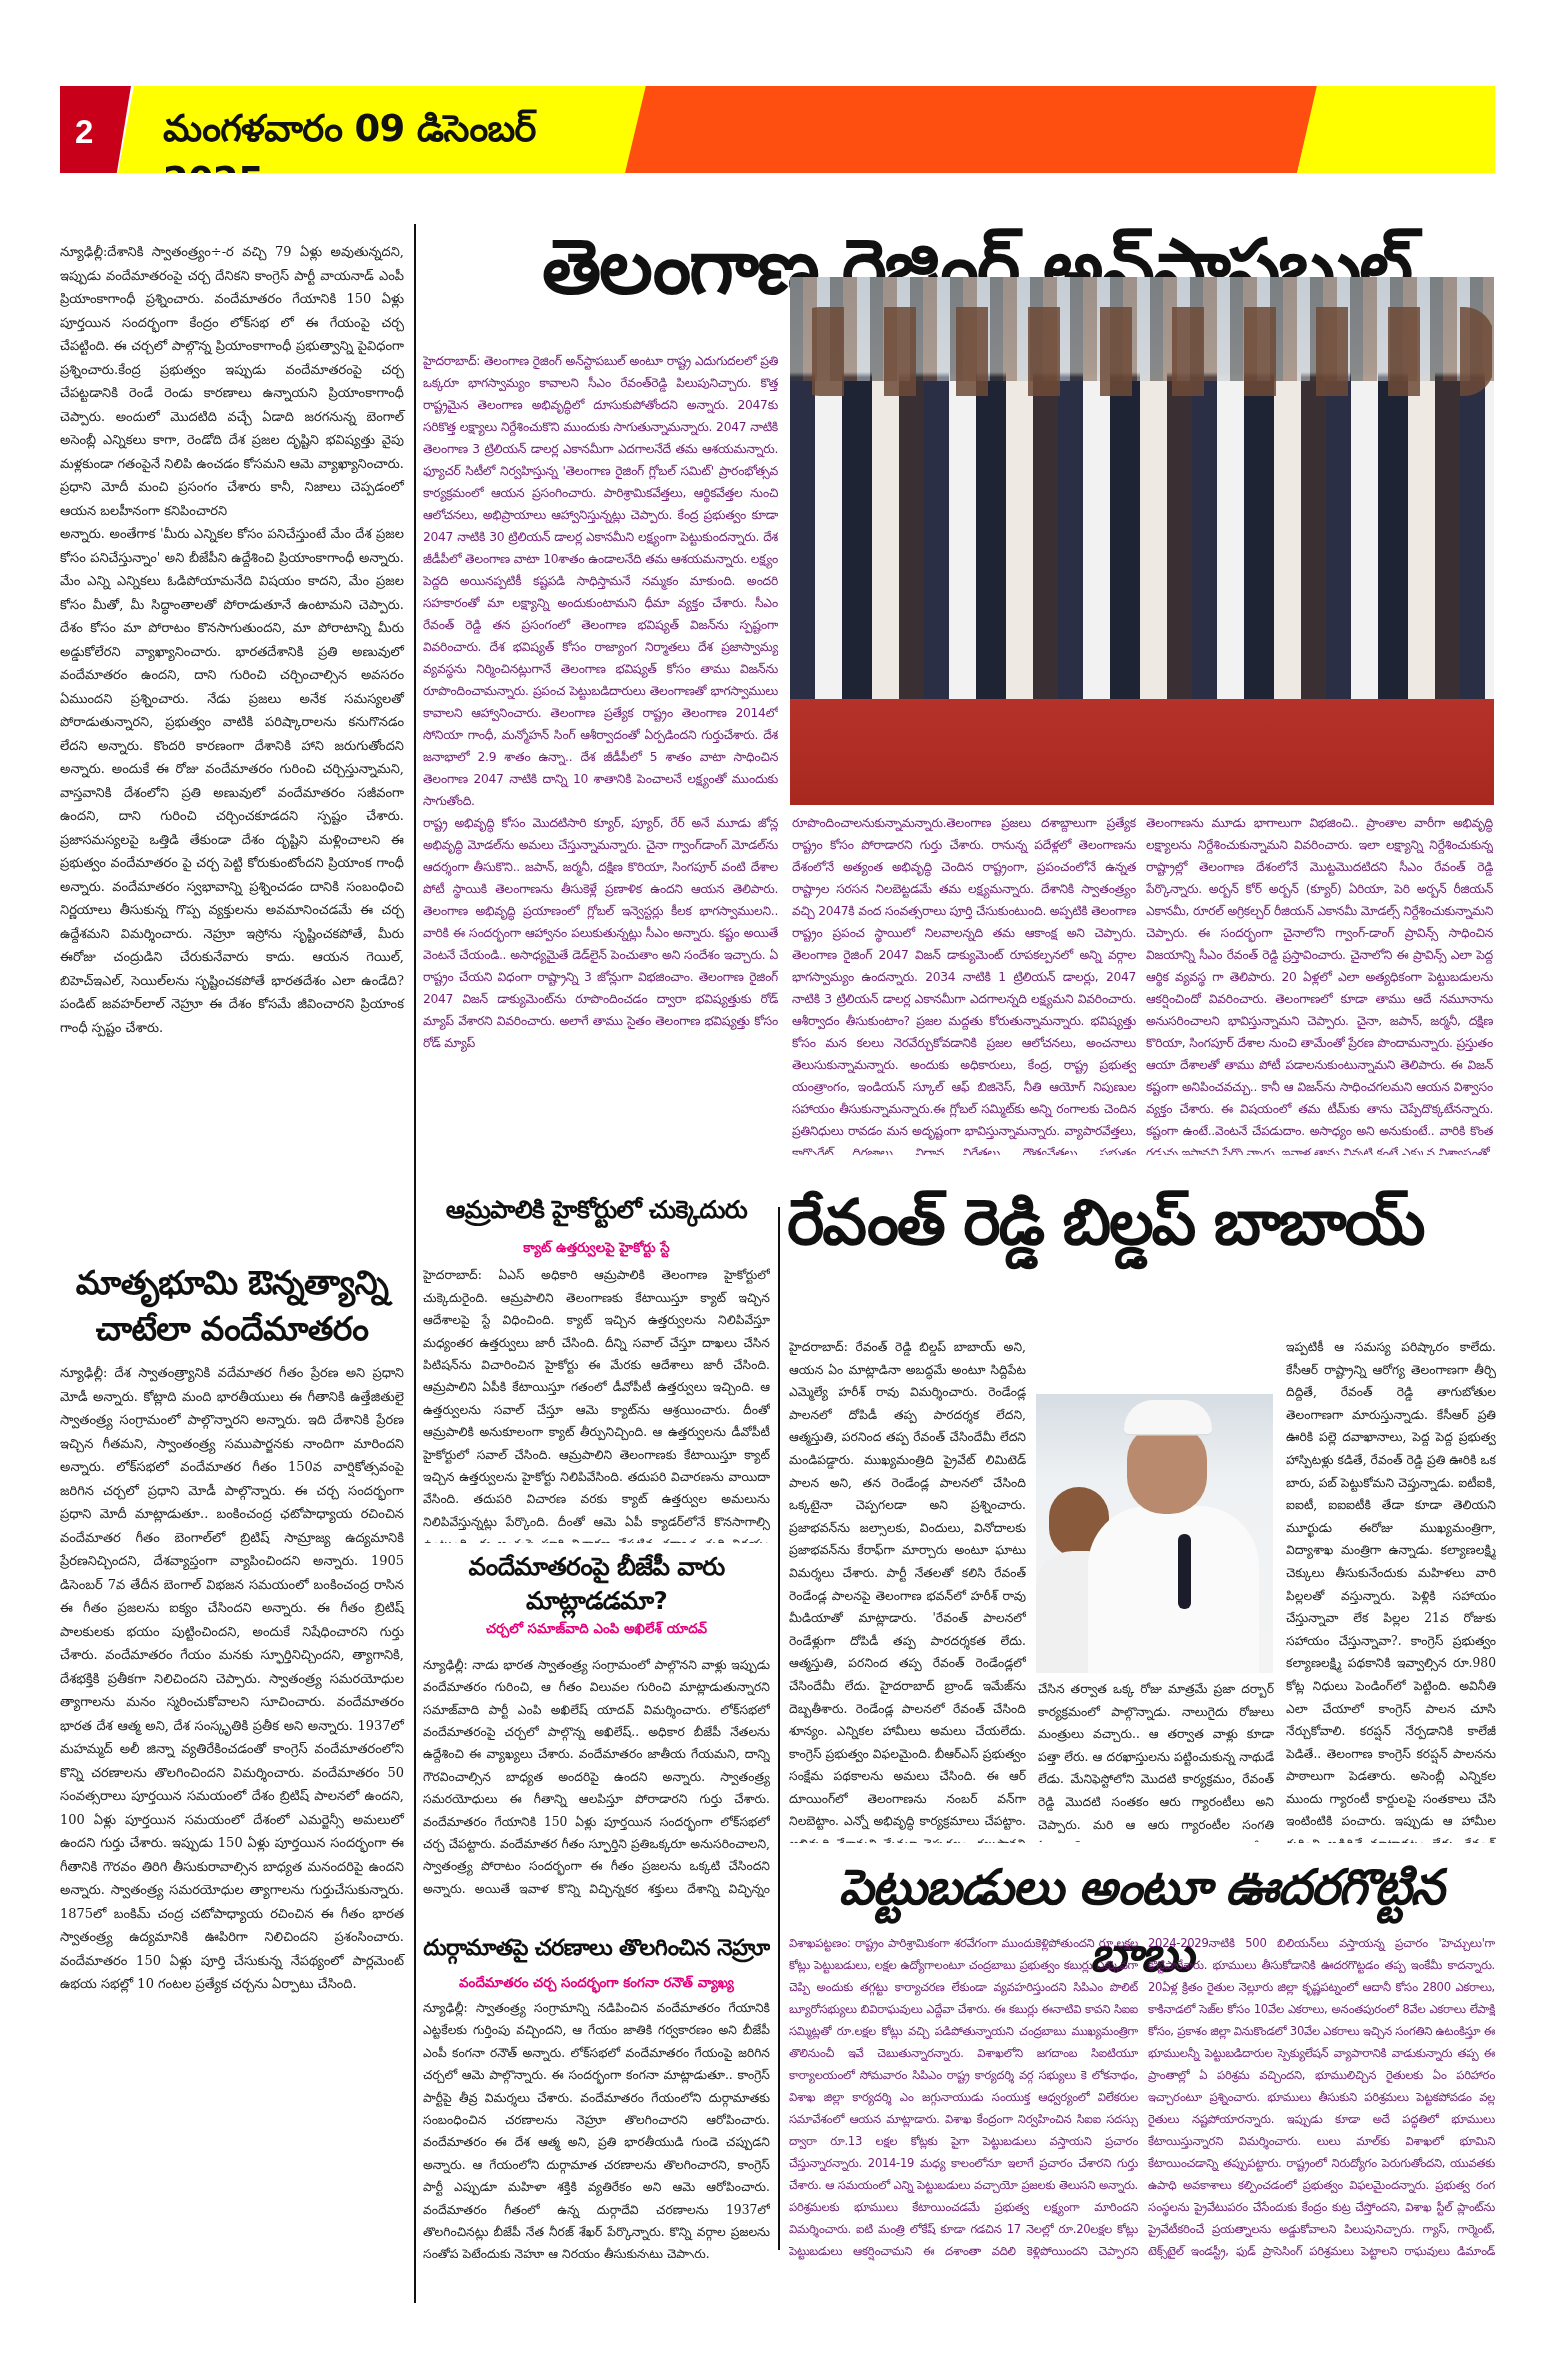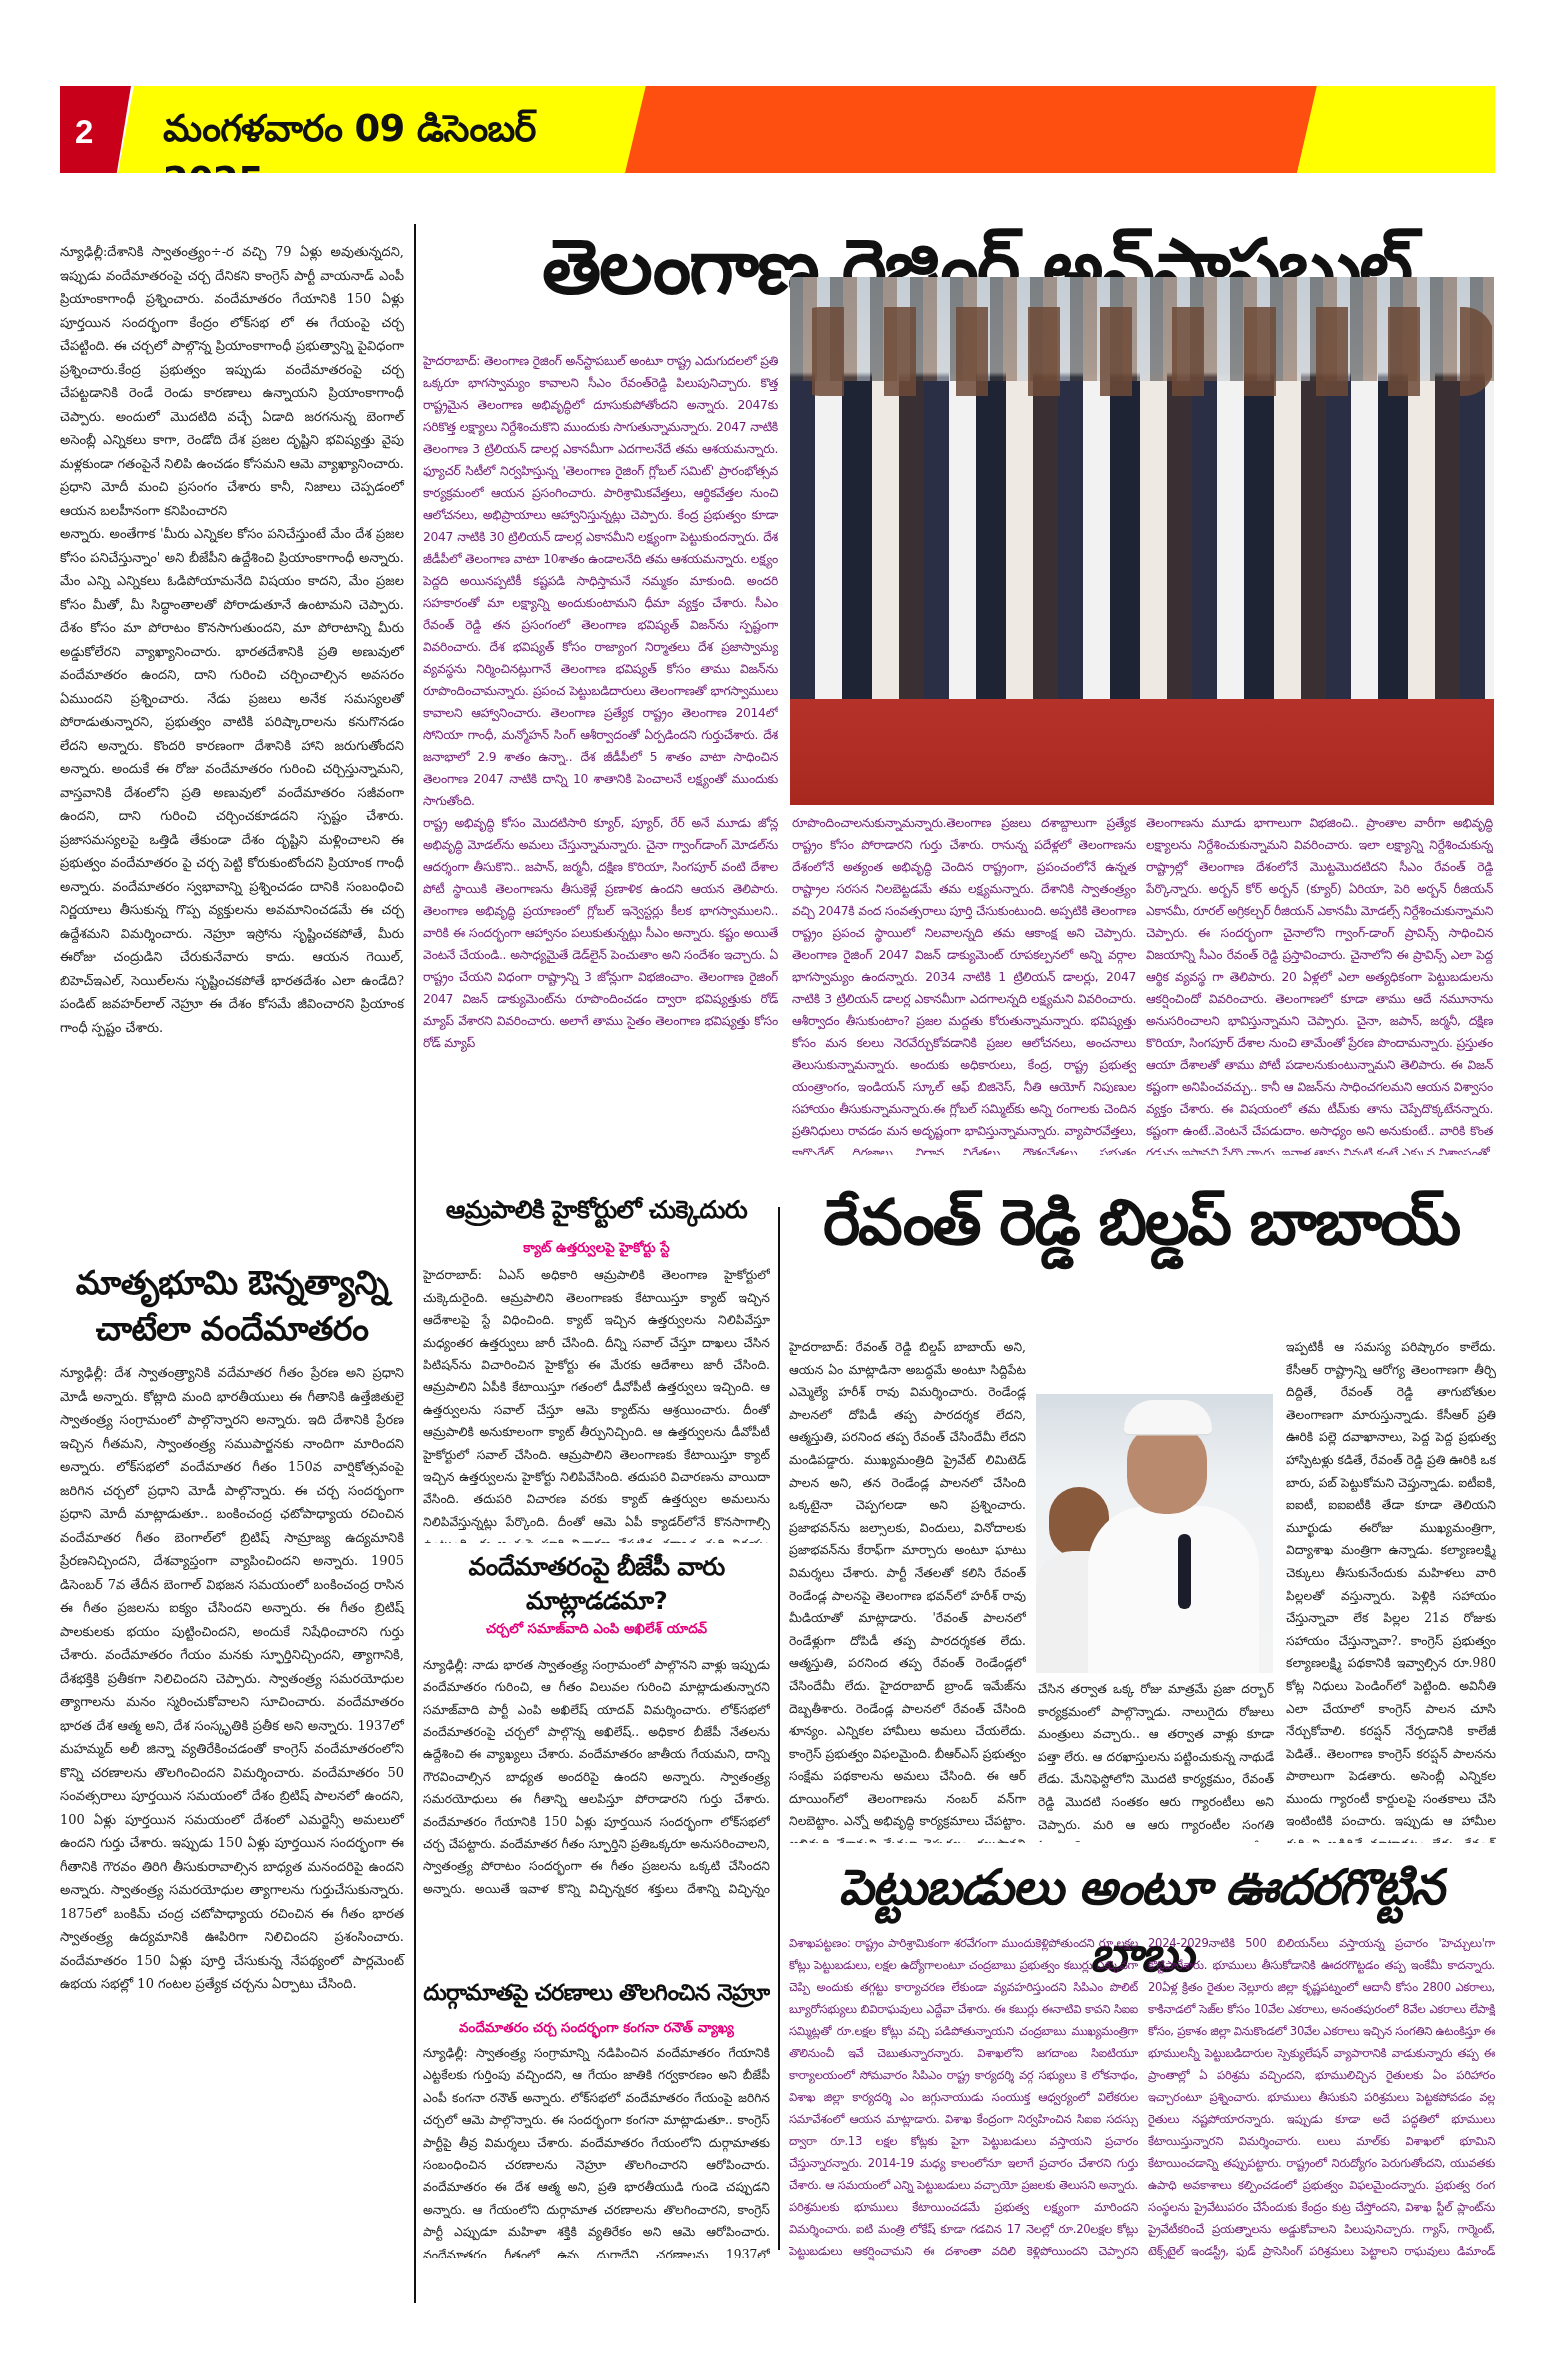--- a/index.html
+++ b/index.html
@@ -48,21 +48,21 @@
   .photo-harish .cap { position: absolute; left: 88px; top: 6px; width: 88px; height: 34px; background: #f7f7f7; border-radius: 45px 45px 7.5px 7.5px; box-shadow: 0 1.5px 0 #ddd; }
   .photo-harish .face { position: absolute; left: 91px; top: 31px; width: 80px; height: 89px; background: #b98a6d; border-radius: 34px 34px 37px 37px; }
   .photo-harish .body { position: absolute; left: 52px; top: 112px; width: 171px; height: 171px; background: #fafafa; border-radius: 60px 60px 0 0; }
   .photo-harish .mic { position: absolute; left: 142px; top: 140px; width: 13.4px; height: 75px; background: #1c1c2a; border-radius: 6px; }
   .photo-harish .face2 { position: absolute; left: 13.4px; top: 93px; width: 60px; height: 71px; background: #8a5a3d; border-radius: 30px; }
   .photo-harish .body2 { position: absolute; left: 0; top: 157px; width: 89px; height: 127px; background: #f0f0f0; border-radius: 37px 37px 0 0; }
 
   .col { position: absolute; }
   .sub-head { font: bold 24.6px "DejaVu Sans", sans-serif; text-align: center; line-height: 34px; letter-spacing: -0.7px; }
   .sub-kicker { font: bold 13.4px "DejaVu Sans", sans-serif; color: #e5007e; text-align: center; line-height: 22.4px; }
-  .big-head { font: bold 63px "DejaVu Sans", sans-serif; text-align: center; letter-spacing: -2.2px; line-height: 78px; }
+  .big-head { font: bold 63px "DejaVu Sans", sans-serif; letter-spacing: -2.2px; line-height: 78px; }
   .big-head2 { font: bold 49px "DejaVu Sans", sans-serif; text-align: center; letter-spacing: -1.5px; line-height: 67px; }
   p + p { margin-top: 0; }
 </style>
 </head>
 <body>
 
 <div class="masthead">
   <div class="mh-page">
     <span>2</span>
   </div>
@@ -123,21 +123,21 @@
   <div class="sub-head">
     <div>వందేమాతరంపై బీజేపీ వారు</div>
     <div>మాట్లాడడమా?</div>
   </div>
   <div class="sub-kicker">చర్చలో సమాజ్‌వాది ఎంపి అఖిలేశ్ యాదవ్</div>
   <div style="height:13.4px"></div>
   <p class="body-text" style="font-size:12.3px; line-height:22.4px;">న్యూఢిల్లీ: నాడు భారత స్వాతంత్ర్య సంగ్రామంలో పాల్గొనని వాళ్లు ఇప్పుడు వందేమాతరం గురించి, ఆ గీతం విలువల గురించి మాట్లాడుతున్నారని సమాజ్‌వాది పార్టీ ఎంపి అఖిలేష్ యాదవ్ విమర్శించారు. లోక్‌సభలో వందేమాతరంపై చర్చలో పాల్గొన్న అఖిలేష్.. అధికార బీజేపీ నేతలను ఉద్దేశించి ఈ వ్యాఖ్యలు చేశారు. వందేమాతరం జాతీయ గేయమని, దాన్ని గౌరవించాల్సిన బాధ్యత అందరిపై ఉందని అన్నారు. స్వాతంత్ర్య సమరయోధులు ఈ గీతాన్ని ఆలపిస్తూ పోరాడారని గుర్తు చేశారు. వందేమాతరం గేయానికి 150 ఏళ్లు పూర్తయిన సందర్భంగా లోక్‌సభలో చర్చ చేపట్టారు. వందేమాతర గీతం స్ఫూర్తిని ప్రతిఒక్కరూ అనుసరించాలని, స్వాతంత్ర్య పోరాటం సందర్భంగా ఈ గీతం ప్రజలను ఒక్కటి చేసిందని అన్నారు. అయితే ఇవాళ కొన్ని విచ్ఛిన్నకర శక్తులు దేశాన్ని విచ్ఛిన్నం చేయడం కోసం వందేమాతరం గీతాన్ని వాడుకుంటున్నాయని బీజేపీపై విమర్శలు చేశారు. వాళ్లు నాడు బ్రిటిష్ పాలకులు పాటించిన 'విభజించు.. పాలించు' పాలసీనే అనుసరిస్తున్నారని ఆరోపించారు.</p>
 </div>
 
 <div class="col" style="left:423px; top:1930px; width:347px; height:328px; overflow:hidden;">
-  <div class="sub-head" style="font-size:22.4px;margin-top:45px;">దుర్గామాతపై చరణాలు తొలగించిన నెహ్రూ</div>
+  <div class="sub-head" style="font-size:22.4px;">దుర్గామాతపై చరణాలు తొలగించిన నెహ్రూ</div>
   <div style="height:7.5px"></div>
   <div class="sub-kicker">వందేమాతరం చర్చ సందర్భంగా కంగనా రనౌత్ వ్యాఖ్య</div>
   <div style="height:3px"></div>
   <p class="body-text" style="font-size:12.3px; line-height:22.4px;">న్యూఢిల్లీ: స్వాతంత్ర్య సంగ్రామాన్ని నడిపించిన వందేమాతరం గేయానికి ఎట్టకేలకు గుర్తింపు వచ్చిందని, ఆ గేయం జాతికి గర్వకారణం అని బీజేపీ ఎంపీ కంగనా రనౌత్ అన్నారు. లోక్‌సభలో వందేమాతరం గేయంపై జరిగిన చర్చలో ఆమె పాల్గొన్నారు. ఈ సందర్భంగా కంగనా మాట్లాడుతూ.. కాంగ్రెస్ పార్టీపై తీవ్ర విమర్శలు చేశారు. వందేమాతరం గేయంలోని దుర్గామాతకు సంబంధించిన చరణాలను నెహ్రూ తొలగించారని ఆరోపించారు. వందేమాతరం ఈ దేశ ఆత్మ అని, ప్రతి భారతీయుడి గుండె చప్పుడని అన్నారు. ఆ గేయంలోని దుర్గామాత చరణాలను తొలగించారని, కాంగ్రెస్ పార్టీ ఎప్పుడూ మహిళా శక్తికి వ్యతిరేకం అని ఆమె ఆరోపించారు. వందేమాతరం గీతంలో ఉన్న దుర్గాదేవి చరణాలను 1937లో తొలగించినట్లు బీజేపీ నేత నీరజ్ శేఖర్ పేర్కొన్నారు. కొన్ని వర్గాల ప్రజలను సంతోష పెట్టేందుకు నెహ్రూ ఆ నిర్ణయం తీసుకున్నట్లు చెప్పారు.</p>
 </div>
 
 <div class="col big-head" style="left:787px; top:1184px; width:708px;">రేవంత్ రెడ్డి బిల్డప్ బాబాయ్</div>
 
 <div class="col" style="left:789px; top:1336px; width:237px; height:507px; overflow:hidden;">
   <p class="body-text" style="font-size:12.3px; line-height:22.6px;">హైదరాబాద్: రేవంత్ రెడ్డి బిల్డప్ బాబాయ్ అని, ఆయన ఏం మాట్లాడినా అబద్ధమే అంటూ సిద్దిపేట ఎమ్మెల్యే హరీశ్ రావు విమర్శించారు. రెండేండ్ల పాలనలో దోపిడీ తప్ప పారదర్శక లేదని, ఆత్మస్తుతి, పరనింద తప్ప రేవంత్ చేసిందేమీ లేదని మండిపడ్డారు. ముఖ్యమంత్రిది ప్రైవేట్ లిమిటెడ్ పాలన అని, తన రెండేండ్ల పాలనలో చేసింది ఒక్కటైనా చెప్పగలడా అని ప్రశ్నించారు. ప్రజాభవన్‌ను జల్సాలకు, విందులు, వినోదాలకు ప్రజాభవన్‌ను కేరాఫ్‌గా మార్చారు అంటూ ఘాటు విమర్శలు చేశారు. పార్టీ నేతలతో కలిసి రేవంత్ రెండేండ్ల పాలనపై తెలంగాణ భవన్‌లో హరీశ్ రావు మీడియాతో మాట్లాడారు. 'రేవంత్ పాలనలో రెండేళ్లుగా దోపిడీ తప్ప పారదర్శకత లేదు. ఆత్మస్తుతి, పరనింద తప్ప రేవంత్ రెండేండ్లలో చేసిందేమీ లేదు. హైదరాబాద్ బ్రాండ్ ఇమేజ్‌ను దెబ్బతీశారు. రెండేండ్ల పాలనలో రేవంత్ చేసింది శూన్యం. ఎన్నికల హామీలు అమలు చేయలేదు. కాంగ్రెస్ ప్రభుత్వం విఫలమైంది. బీఆర్ఎస్ ప్రభుత్వం సంక్షేమ పథకాలను అమలు చేసింది. ఈ ఆర్ దూయింగ్‌లో తెలంగాణను నంబర్ వన్‌గా నిలబెట్టాం. ఎన్నో అభివృద్ధి కార్యక్రమాలు చేపట్టాం. అభివృద్ధి చేశామని మేమూ చెప్పగలం. కలుస్తానని గొప్పలు చెప్పుకున్న రేవంత్ రెడ్డి బిల్డప్ బాబాయ్. ప్రమాణ స్వీకారం</p>

